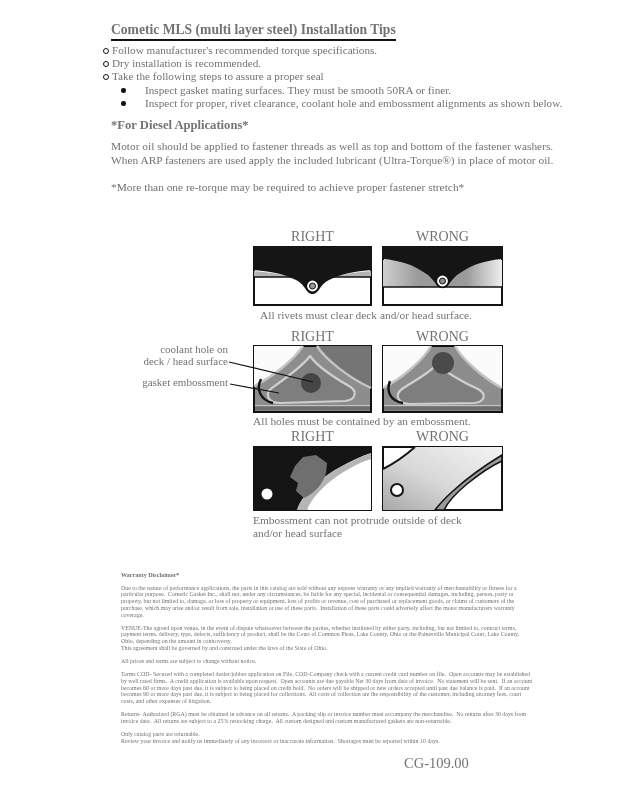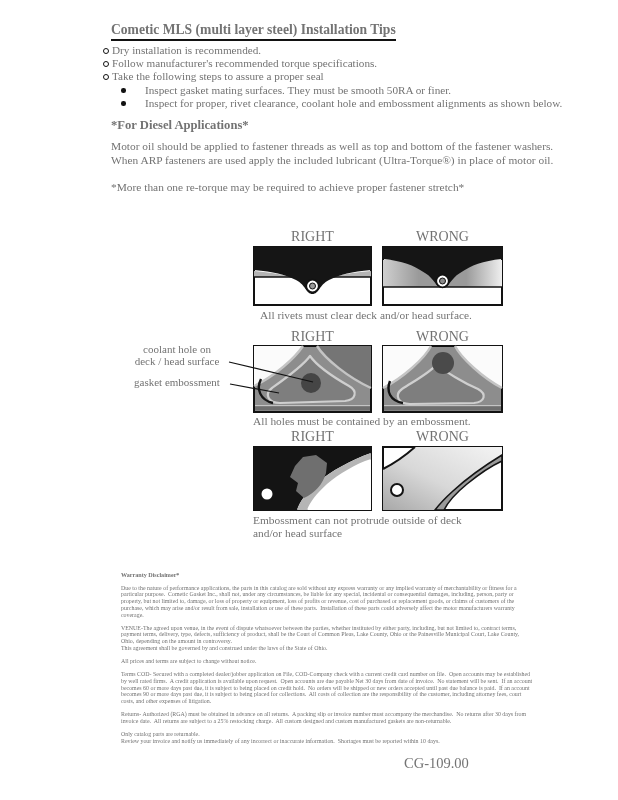--- a/index.html
+++ b/index.html
@@ -23,21 +23,21 @@
   
   .diesel{left:95px;top:118px;width:478px;}
   .diesel h2{margin:0 0 7px 0;font-size:12.6px;font-weight:bold;}
   .diesel p{margin:0 0 13px 0;font-size:11.4px;line-height:13.8px;white-space:pre-line;}
   .diesel p.note{margin-bottom:0;}
   
   .dlabel{font-size:14px;text-align:center;width:119px;}
   .dlabel.w{width:121px;}
   .dcaption{font-size:11.4px;line-height:13px;white-space:pre-line;}
   .panel{display:block;}
-  .sidelabels{font-size:11px;line-height:11.5px;text-align:center;width:102px;white-space:pre-line;}
+  .sidelabels{font-size:11px;line-height:11.5px;text-align:right;width:102px;white-space:pre-line;}
   
   .legal{left:105px;top:572px;width:412px;font-size:5.9px;line-height:6.7px;}
   .legal .lh{font-weight:bold;margin:0 0 6px 0;font-size:6.1px;}
   .legal p{margin:0 0 6.5px 0;white-space:pre-wrap;}
   .legal p.tight{margin-bottom:0;}
   .pagenum{left:388px;top:755px;font-size:14.5px;}
 </style>
 </head>
 <body>
 
@@ -45,27 +45,27 @@
 
   <div class="abs title">
     <span>Cometic MLS (multi layer steel) Installation Tips</span>
   </div>
 
   <div class="abs bullets">
     <div class="b-row">
       <span class="b-marker">
           <span class="open"></span>
         </span>
+      <span>Follow manufacturer's recommended torque specifications.</span>
+    </div>
+    <div class="b-row">
+      <span class="b-marker">
+          <span class="open"></span>
+        </span>
       <span>Dry installation is recommended.</span>
-    </div>
-    <div class="b-row">
-      <span class="b-marker">
-          <span class="open"></span>
-        </span>
-      <span>Follow manufacturer's recommended torque specifications.</span>
     </div>
     <div class="b-row">
       <span class="b-marker">
           <span class="open"></span>
         </span>
       <span>Take the following steps to assure a proper seal</span>
     </div>
     <div class="b-row sub">
       <span class="b-marker">
           <span class="solid"></span>

